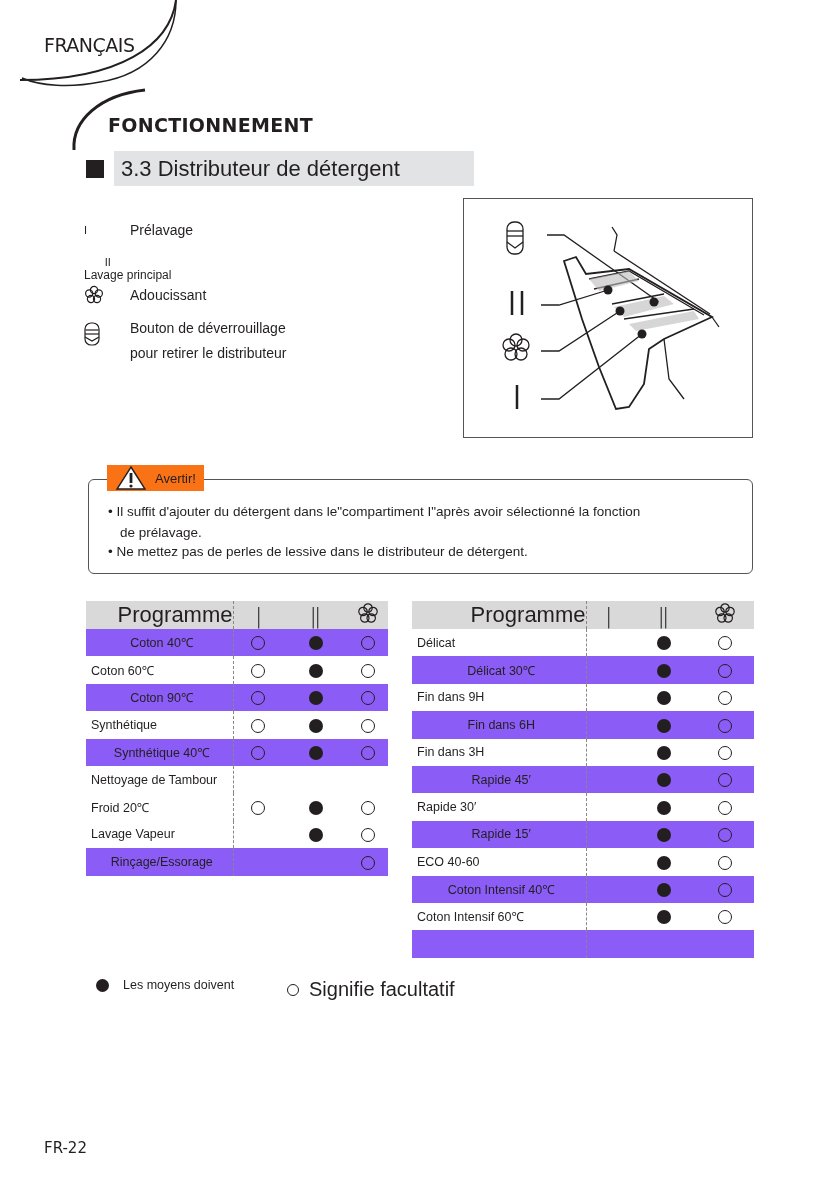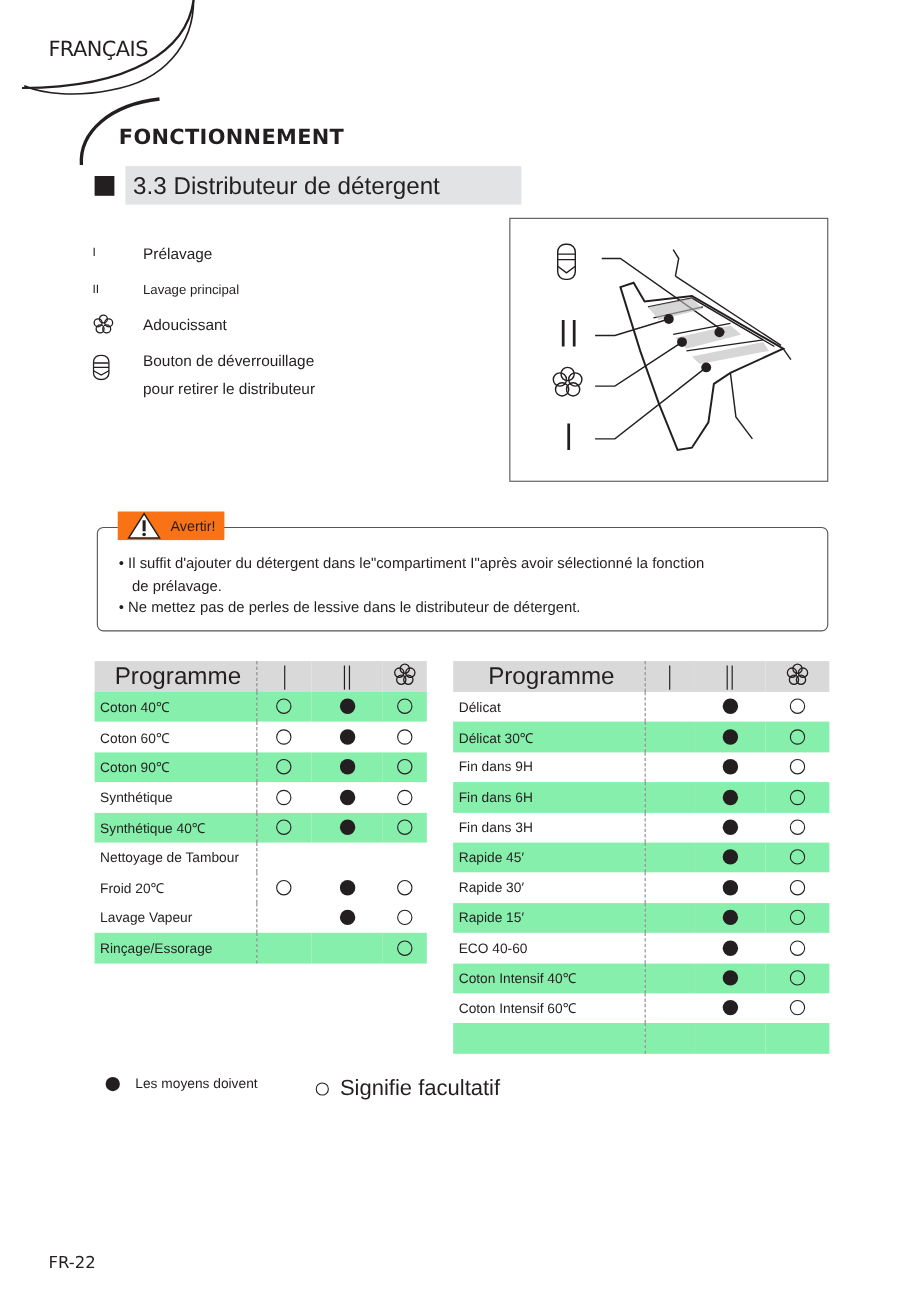--- a/index.html
+++ b/index.html
@@ -29,22 +29,22 @@
   
   .warn-box { left:88px; top:479px; width:665px; height:95px; border:1px solid #555; border-radius:6px; box-sizing:border-box; }
   .warn-head { left:107px; top:465px; background:#f97316; padding:0 8px; display:flex; align-items:center; gap:8px; }
   .warn-title { font-size:13px; }
   .warn-line { font-size:13.5px; left:108px; }
 
   
   .tbl { border-collapse:collapse; position:absolute; table-layout:fixed; }
   .tbl td, .tbl th { padding:0; height:27.4px; vertical-align:middle; }
   .tbl .hdr th { height:28px; background:#d9d9da; font-weight:normal; }
-  .tbl tr.shade td { background:#86efac; }
-  .tbl .hdr-prog { font-size:22px; text-align:center; padding-left:5px; }
+  .tbl tr.shade td { background:#8b5cf6;text-align:center; }
+  .tbl .hdr-prog { font-size:22px; text-align:right; padding-left:5px; }
   .tbl .name { font-size:12.5px; padding-left:5px; text-align:left; white-space:nowrap; border-right:1px dashed #888; }
   .tbl .hdr-prog-cell { border-right:1px dashed #888; }
   .tbl .mark { text-align:center; }
   .dot { display:inline-block; width:14px; height:14px; border-radius:50%; box-sizing:border-box; vertical-align:middle; }
   .dot.filled { background:#231f20; }
   .dot.hollow { border:1.6px solid #231f20; background:transparent; }
   .roman { font-size:22px; font-weight:normal; font-family:"DejaVu Sans", sans-serif; transform:scaleX(0.6); display:inline-block; }
 
   .key-row { left:96px; top:978px; display:flex; align-items:center; font-size:12.5px; }
   .key2 { left:287px; top:978px; display:flex; align-items:center; font-size:20px; }
@@ -66,21 +66,21 @@
 <div class="abs sub-bullet"></div>
 <div class="abs sub-title-bg"></div>
 <div class="abs sub-title">3.3 Distributeur de détergent</div>
 
 <div class="abs legend-row" style="top:222px;">
   <span class="legend-sym">
       <span style="font-size:11px;">I</span>
     </span>
   <span class="legend-text">Prélavage</span>
 </div>
-<div class="abs legend-row" style="top:256px;">
+<div class="abs legend-row" style="top:256px;flex-direction:column;">
   <span class="legend-sym">
       <span style="font-size:11px;">II</span>
     </span>
   <span class="legend-text small">Lavage principal</span>
 </div>
 <div class="abs legend-row" style="top:285px;">
   <span class="legend-sym">
     <svg width="20" height="20" viewBox="0 0 20 20">
         <g fill="none" stroke="#231f20" stroke-width="1.2">
       <circle cx="10" cy="5" r="3.6"></circle>

